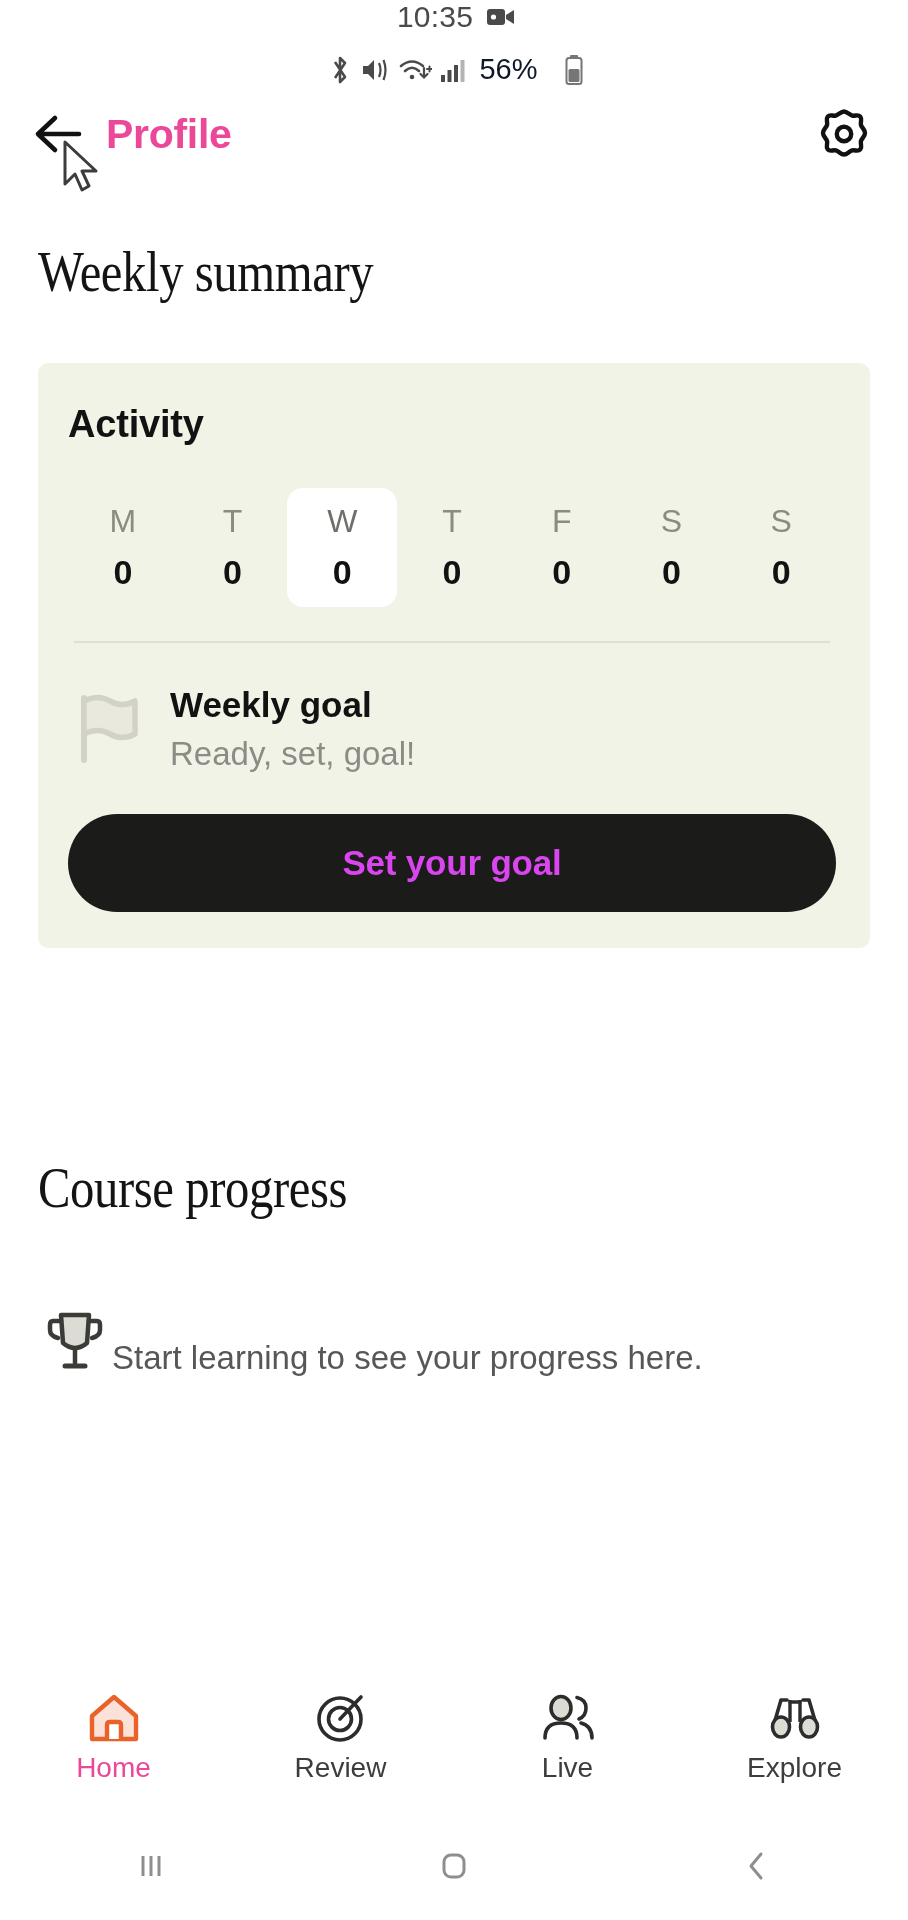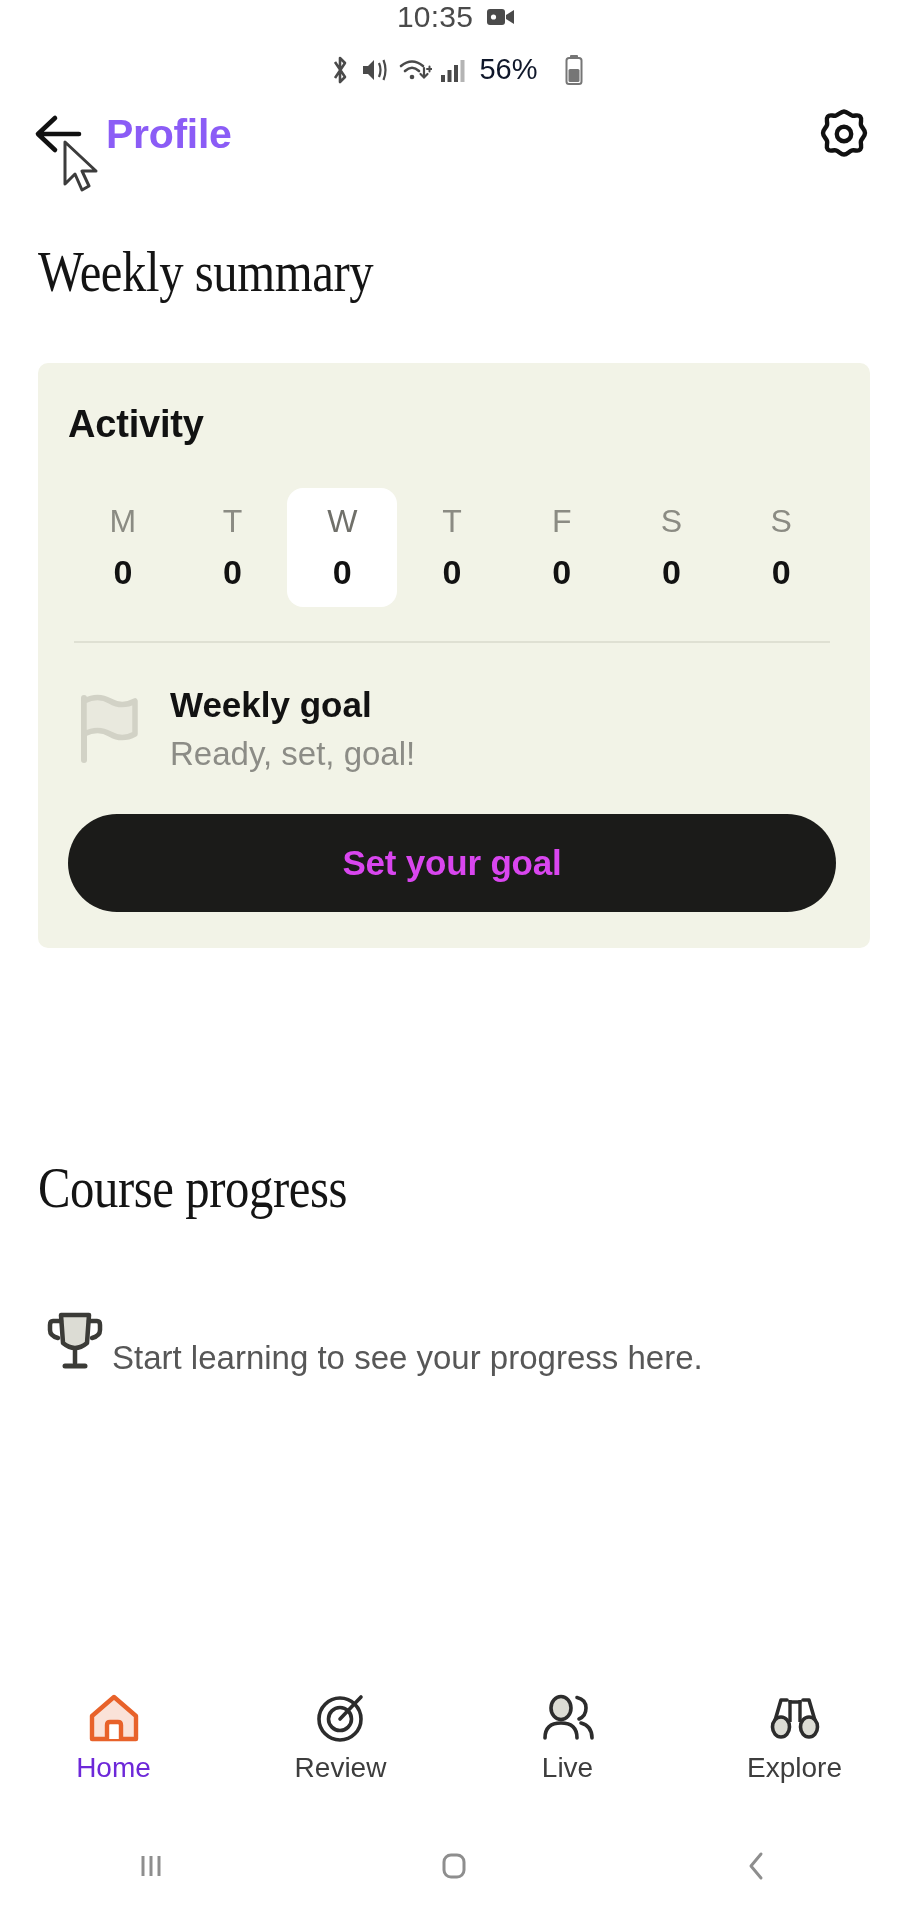--- a/index.html
+++ b/index.html
@@ -54,21 +54,21 @@
     flex-shrink: 0;
   }
   .back-btn {
     width: 62px; height: 62px;
     display: flex; align-items: center; justify-content: center;
     cursor: pointer;
   }
   .appbar-title {
     font-size: 41px;
     font-weight: bold;
-    color: #8b5cf6;
+    color: #ec4899;
     margin-left: 16px;
     letter-spacing: -0.3px;
   }
   .appbar-spacer { flex: 1; }
   .gear-btn {
     width: 60px; height: 60px;
     display: flex; align-items: center; justify-content: center;
     cursor: pointer;
   }
 
@@ -197,21 +197,21 @@
     display: flex;
     flex-direction: column;
     align-items: center;
     cursor: pointer;
   }
   .nav-label {
     margin-top: 8px;
     font-size: 28px;
     color: #3d3d3d;
   }
-  .nav-item.active .nav-label { color: #6d28d9; }
+  .nav-item.active .nav-label { color: #ec4899; }
 
   
   .sysnav {
     height: 108px;
     display: flex;
     align-items: center;
     flex-shrink: 0;
   }
   .sys-item {
     flex: 1;

